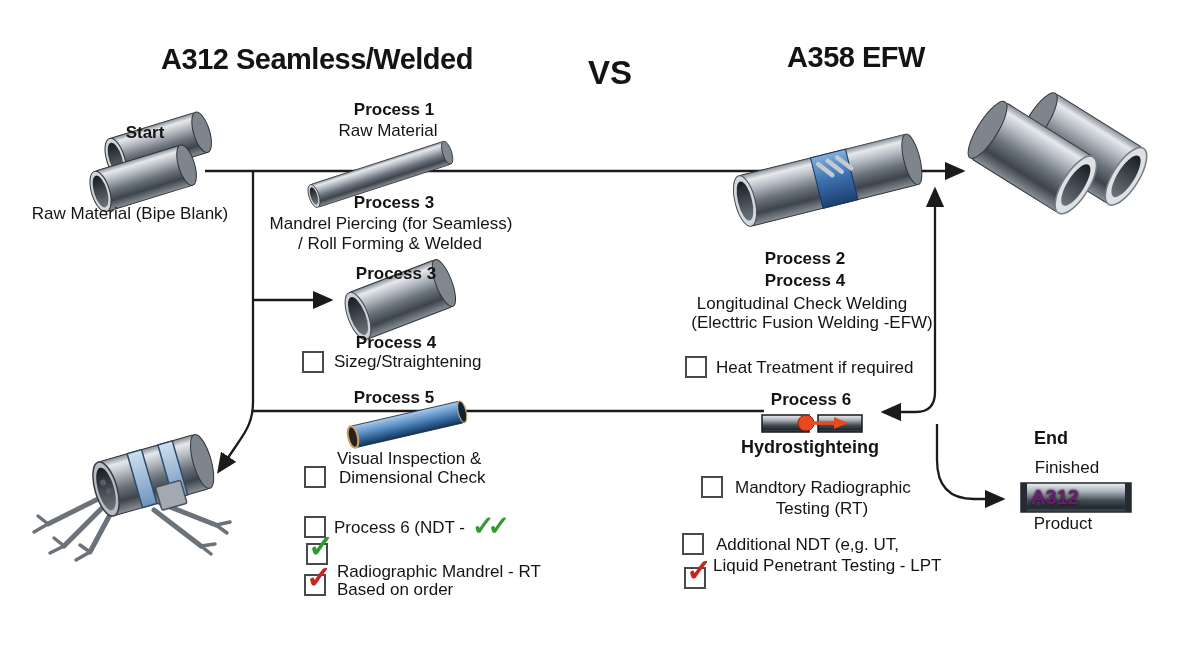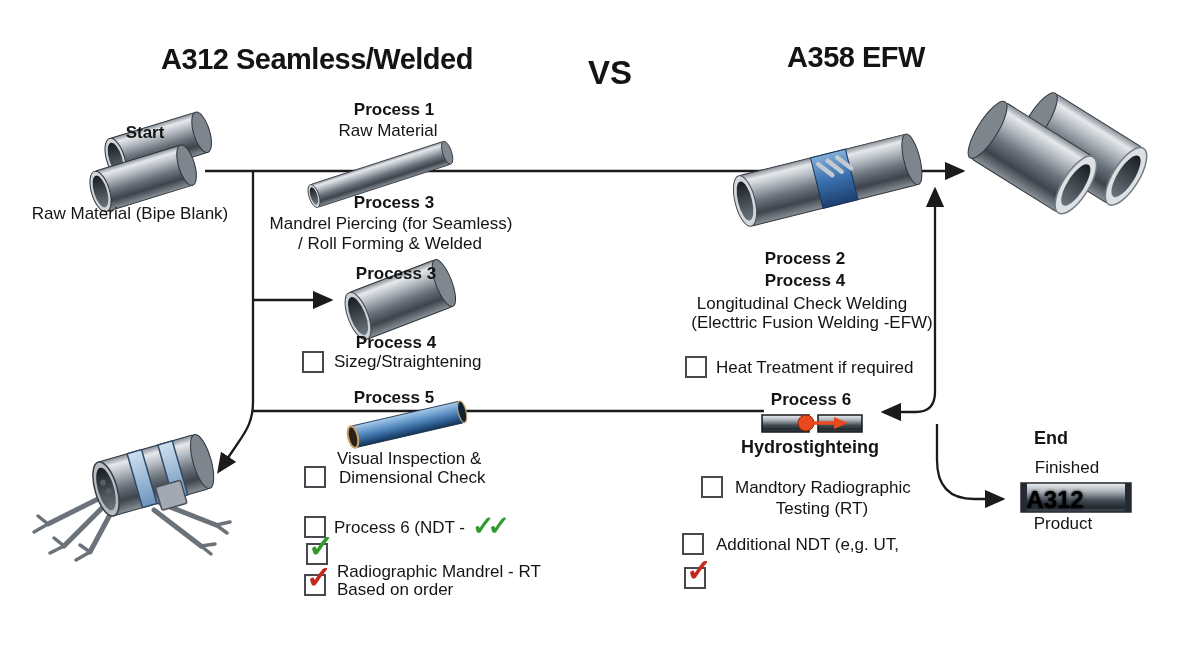--- a/index.html
+++ b/index.html
@@ -9,21 +9,21 @@
   .t{position:absolute;white-space:nowrap;font-size:17px;line-height:1.18;color:#141414;}
   .b{font-weight:bold;}
   .c{transform:translateX(-50%);}
   .h1{font-size:29px;font-weight:bold;letter-spacing:-0.5px;}
   .vs{font-size:33px;font-weight:bold;}
   .cb{position:absolute;width:22px;height:22px;border:2px solid #46494d;background:#fff;box-sizing:border-box;}
   .check{position:absolute;left:0px;top:-14px;font-size:31px;font-weight:bold;line-height:1;}
   .green{color:#2f9b2d;}
   .red{color:#c62820;}
   .dbl{color:#2f9b2d;font-size:27px;font-weight:bold;letter-spacing:-7px;margin-left:7px;position:relative;top:2px;line-height:0;}
-  .prodlabel{font-size:24px;font-weight:bold;color:#000000;text-shadow:0 0 3px #000;}
+  .prodlabel{font-size:20px;font-weight:bold;color:#701a75;text-shadow:0 0 3px #000;}
 </style>
 </head>
 <body>
 
 <div class="canvas">
 
   <svg class="art" width="1200" height="654" viewBox="0 0 1200 654">
     <defs>
       <linearGradient id="met" x1="0" y1="0" x2="0" y2="1">
         <stop offset="0" stop-color="#878e96"></stop>
@@ -231,20 +231,21 @@
 
   <div class="t b c" style="left:811px;top:390px;">Process 6</div>
   <div class="t b c" style="left:810px;top:437px;font-size:18px;">Hydrostighteing</div>
 
   <div class="cb" style="left:701px;top:476px;"></div>
   <div class="t" style="left:735px;top:478px;">Mandtory Radiographic</div>
   <div class="t c" style="left:822px;top:499px;">Testing (RT)</div>
 
   <div class="cb" style="left:682px;top:533px;"></div>
   <div class="t" style="left:716px;top:535px;">Additional NDT (e,g. UT,</div>
+  <div class="t" style="left:713px;top:556px;">Liquid Penetrant Testing - LPT</div>
   <div class="cb" style="left:684px;top:567px;">
     <span class="check red">✓</span>
   </div>
 
   <div class="t b c" style="left:1051px;top:428px;font-size:18px;">End</div>
   <div class="t c" style="left:1036px;top:458px;margin-left:31px;">Finished</div>
   <div class="t prodlabel c" style="left:1055px;top:486px;">A312</div>
   <div class="t c" style="left:1063px;top:514px;">Product</div>
 
 </div>

